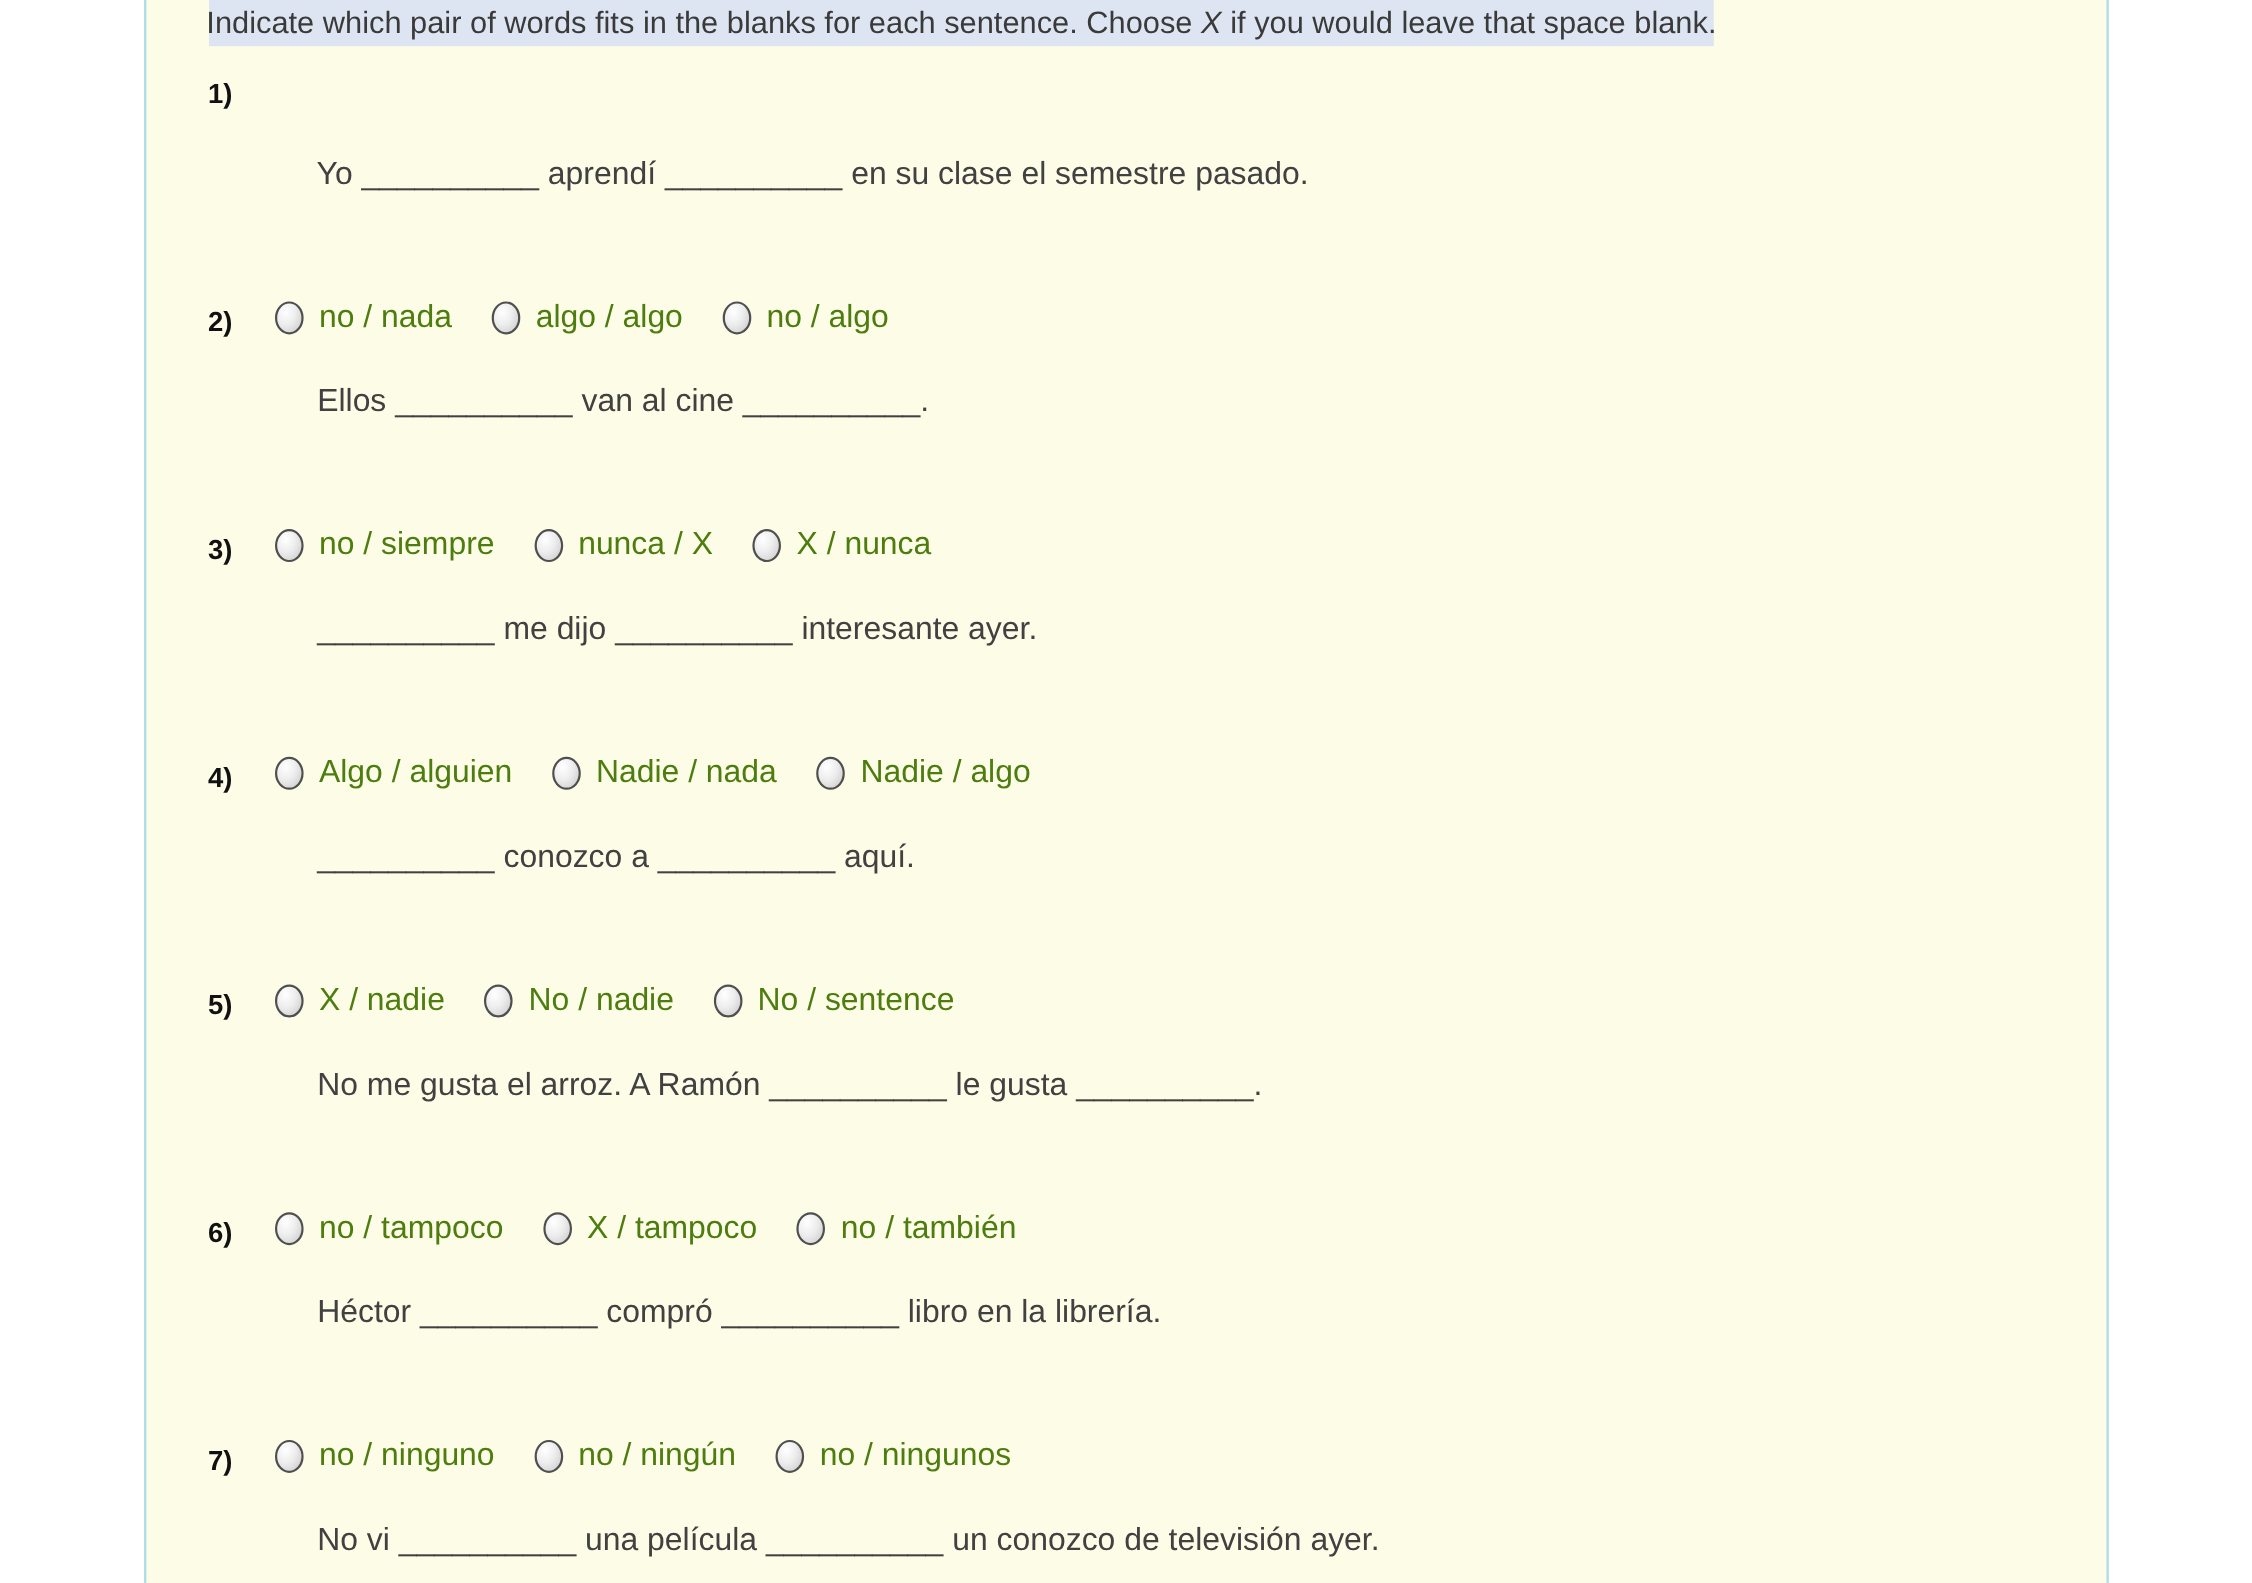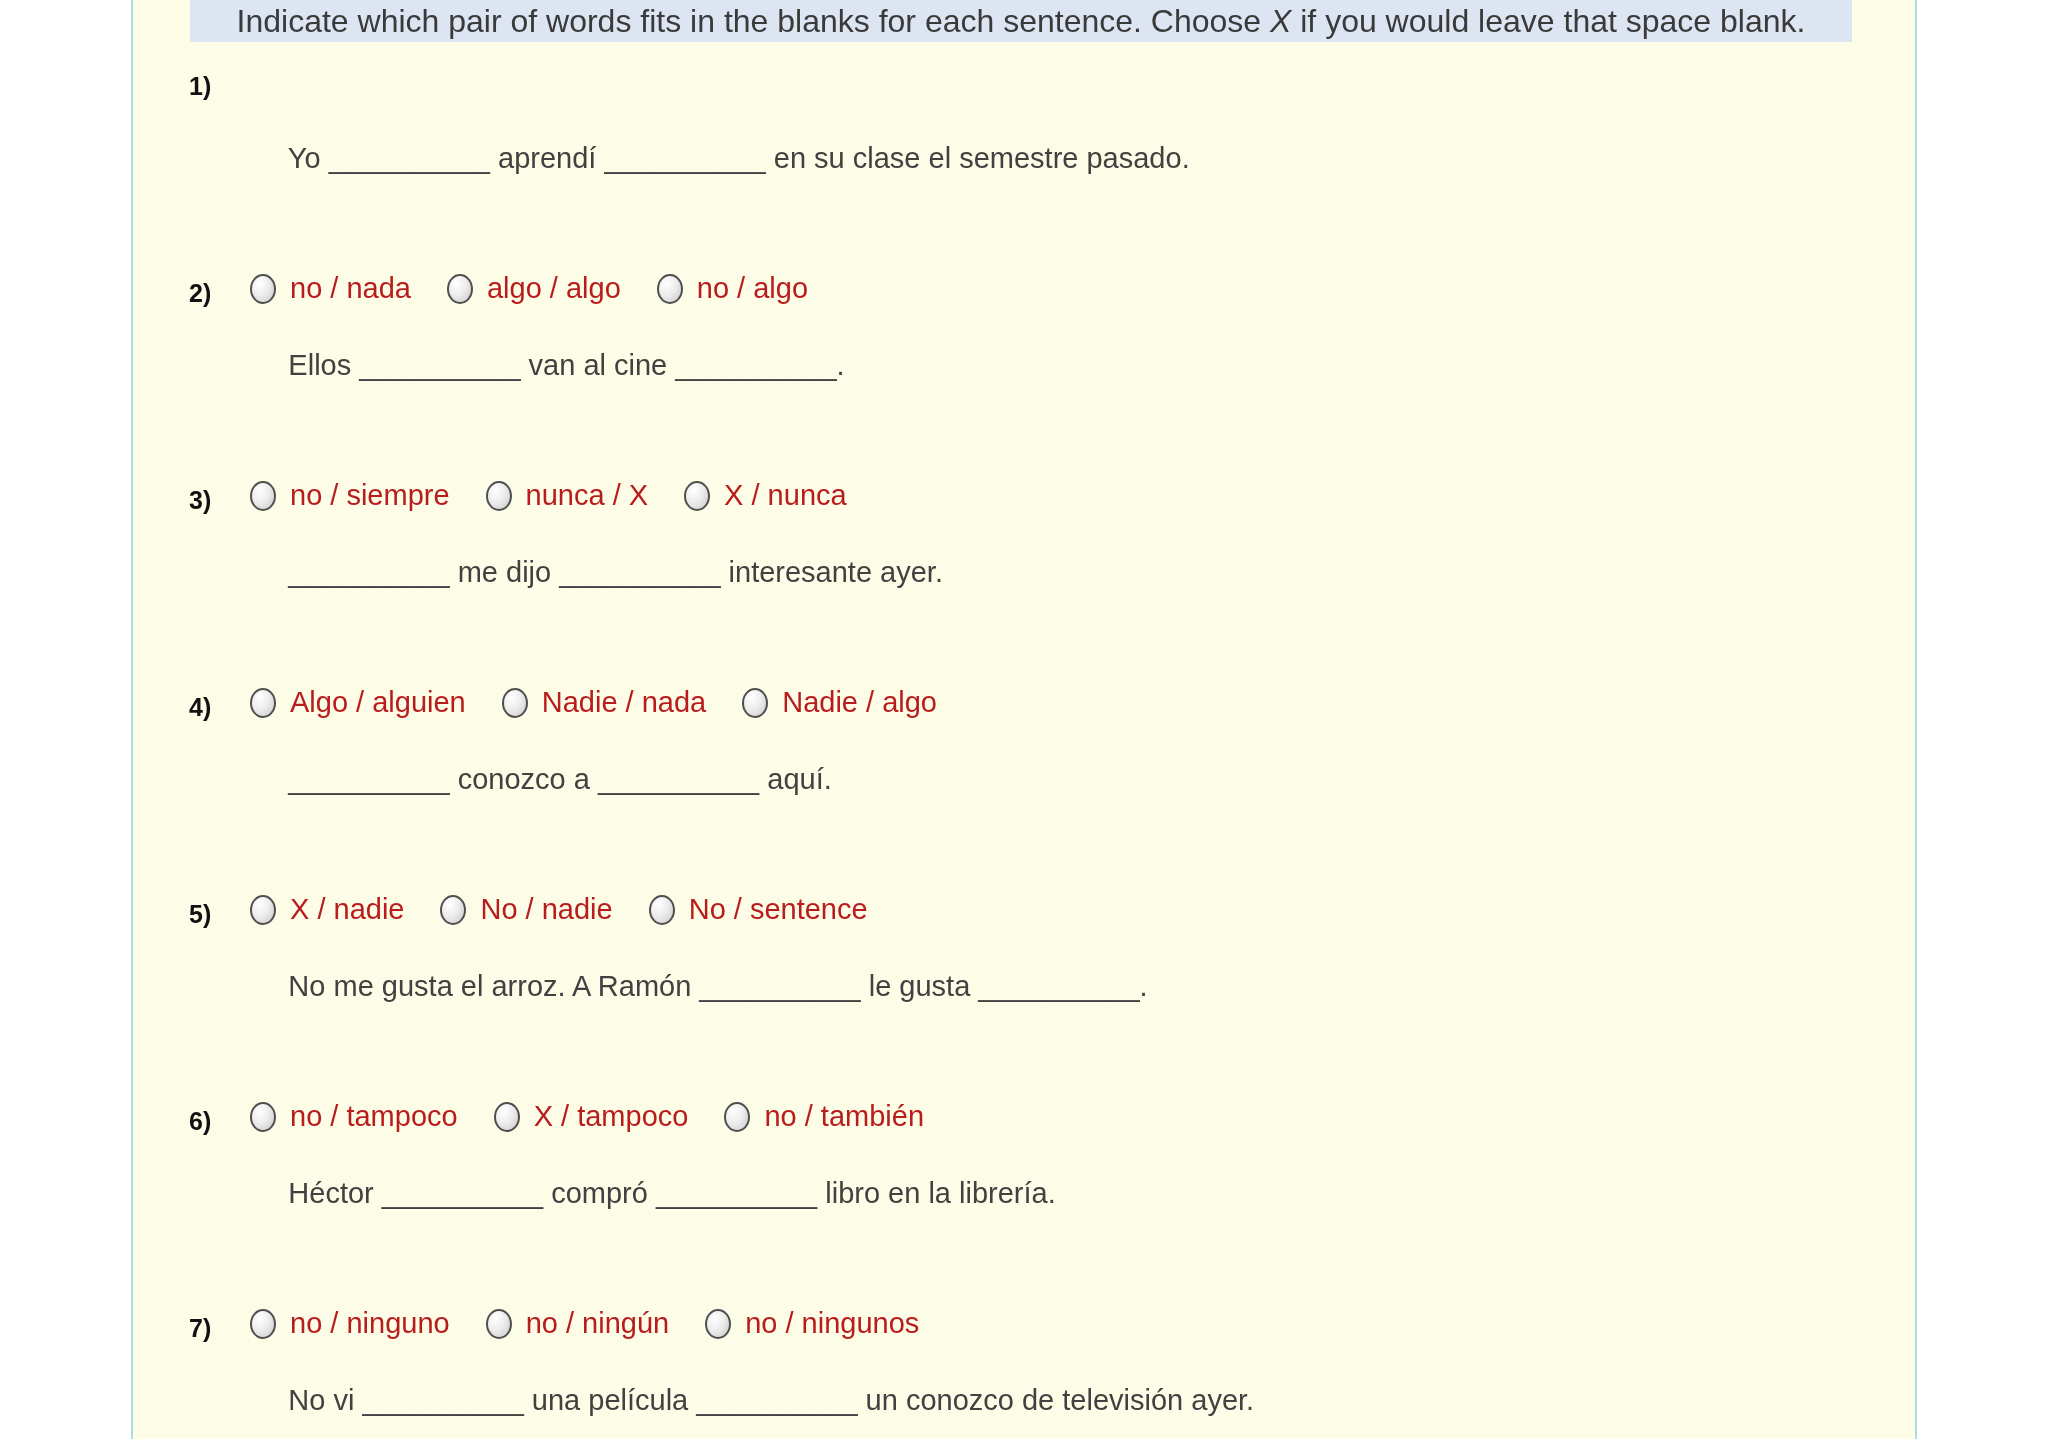--- a/index.html
+++ b/index.html
@@ -21,27 +21,27 @@
     width: 1782px;
     height: 1439px;
     background: #FDFCE6;
     border-left: 2px solid #A9DBE8;
     border-right: 2px solid #A9DBE8;
   }
   .instruction-banner {
     position: absolute;
     left: 57px;
     top: 0;
-    width: 1662px;
+    width: 1368px;
     height: 42px;
     background: #DEE5F2;
     display: flex;
     align-items: center;
     justify-content: center;
-    font-size: 32px;
+    font-size: 28px;
     color: #3a3a3a;
     white-space: pre;
   }
   .instruction-banner .x-em { font-style: italic; }
   .questions {
     position: absolute;
     left: 0;
     top: 42px;
     right: 0;
     display: flow-root;
@@ -87,21 +87,21 @@
     height: 30px;
     border: 2px solid #4f4f4f;
     border-radius: 50%;
     box-sizing: border-box;
     background: radial-gradient(ellipse at 35% 28%, #ffffff 0%, #ededed 45%, #c7c7c7 100%);
     flex: 0 0 auto;
   }
   .option-label {
     margin-left: 14px;
     font-size: 29px;
-    color: #b91c1c;
+    color: #4d7c0f;
     white-space: pre;
   }
 </style>
 </head>
 <body>
 
 <div class="sheet">
 
   <div class="instruction-banner">
     <span>Indicate which pair of words fits in the blanks for each sentence. Choose </span><span class="x-em">X</span><span> if you would leave that space blank.</span>

